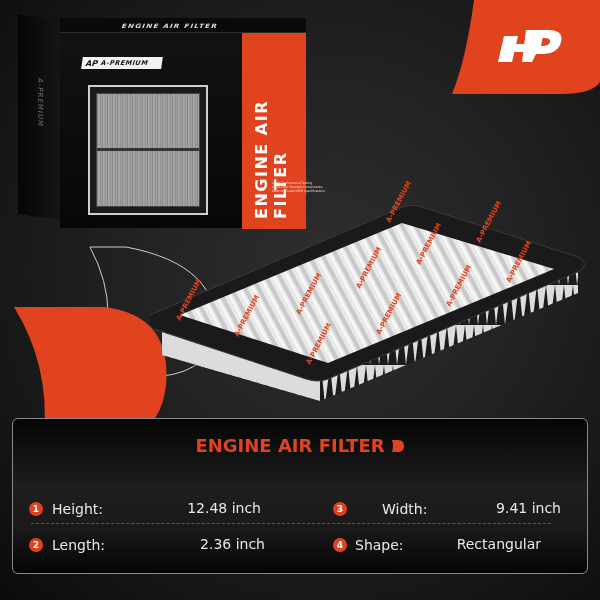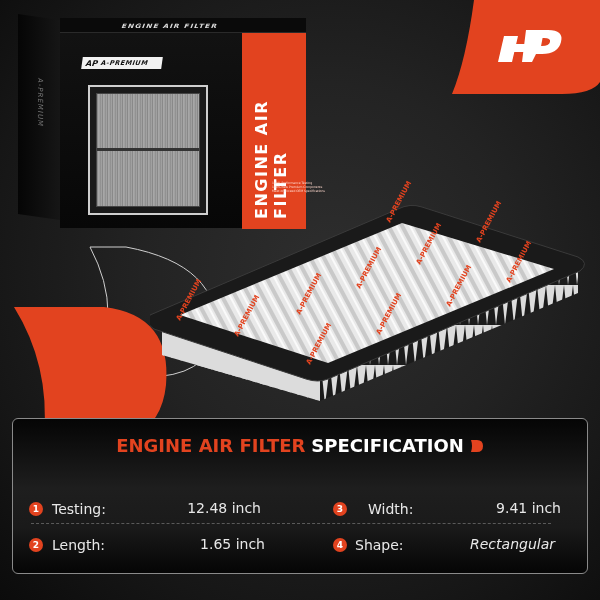--- a/index.html
+++ b/index.html
@@ -187,45 +187,44 @@
       <text x="300" y="142" transform="rotate(-62 300 142)">A-PREMIUM</text>
       <text x="360" y="118" transform="rotate(-62 360 118)">A-PREMIUM</text>
       <text x="240" y="58" transform="rotate(-62 240 58)">A-PREMIUM</text>
       <text x="30" y="156" transform="rotate(-62 30 156)">A-PREMIUM</text>
     </g>
   </svg>
 
   <div class="spec-panel">
     <div class="spec-title">
       <span class="spec-title-accent">ENGINE AIR FILTER</span>
-      <span class="spec-title-main">SPECIFICATION</span>
       <svg class="spec-title-icon" viewBox="0 0 14 14">
         <path d="M1 1 L7 1 Q13 1 13 7 Q13 13 7 13 L1 13 Q3 7 1 1 Z" fill="#e2431f"></path>
       </svg>
     </div>
 
     <div class="spec-row" style="left:16px; top:78px;">
       <span class="spec-num">1</span>
-      <span class="spec-label">Testing:</span>
+      <span class="spec-label">Height:</span>
     </div>
     <span class="spec-value" style="right:326px; top:81px;">12.48 inch</span>
 
     <div class="spec-row" style="left:320px; top:78px;">
       <span class="spec-num">3</span>
-      <span class="spec-label" style="margin-left:21px;">Width:</span>
+      <span class="spec-label" style="margin-left:35px;">Width:</span>
     </div>
     <span class="spec-value" style="right:26px; top:81px;">9.41 inch</span>
 
     <div class="spec-divider"></div>
 
     <div class="spec-row" style="left:16px; top:114px;">
       <span class="spec-num">2</span>
       <span class="spec-label">Length:</span>
     </div>
-    <span class="spec-value" style="right:322px; top:117px;">1.65 inch</span>
+    <span class="spec-value" style="right:322px; top:117px;">2.36 inch</span>
 
     <div class="spec-row" style="left:320px; top:114px;">
       <span class="spec-num">4</span>
       <span class="spec-label" style="margin-left:8px;">Shape:</span>
     </div>
-    <span class="spec-value" style="right:32px; top:117px;font-style:italic;">Rectangular</span>
+    <span class="spec-value" style="right:46px; top:117px;">Rectangular</span>
   </div>
 </div>
 
 </body></html>

